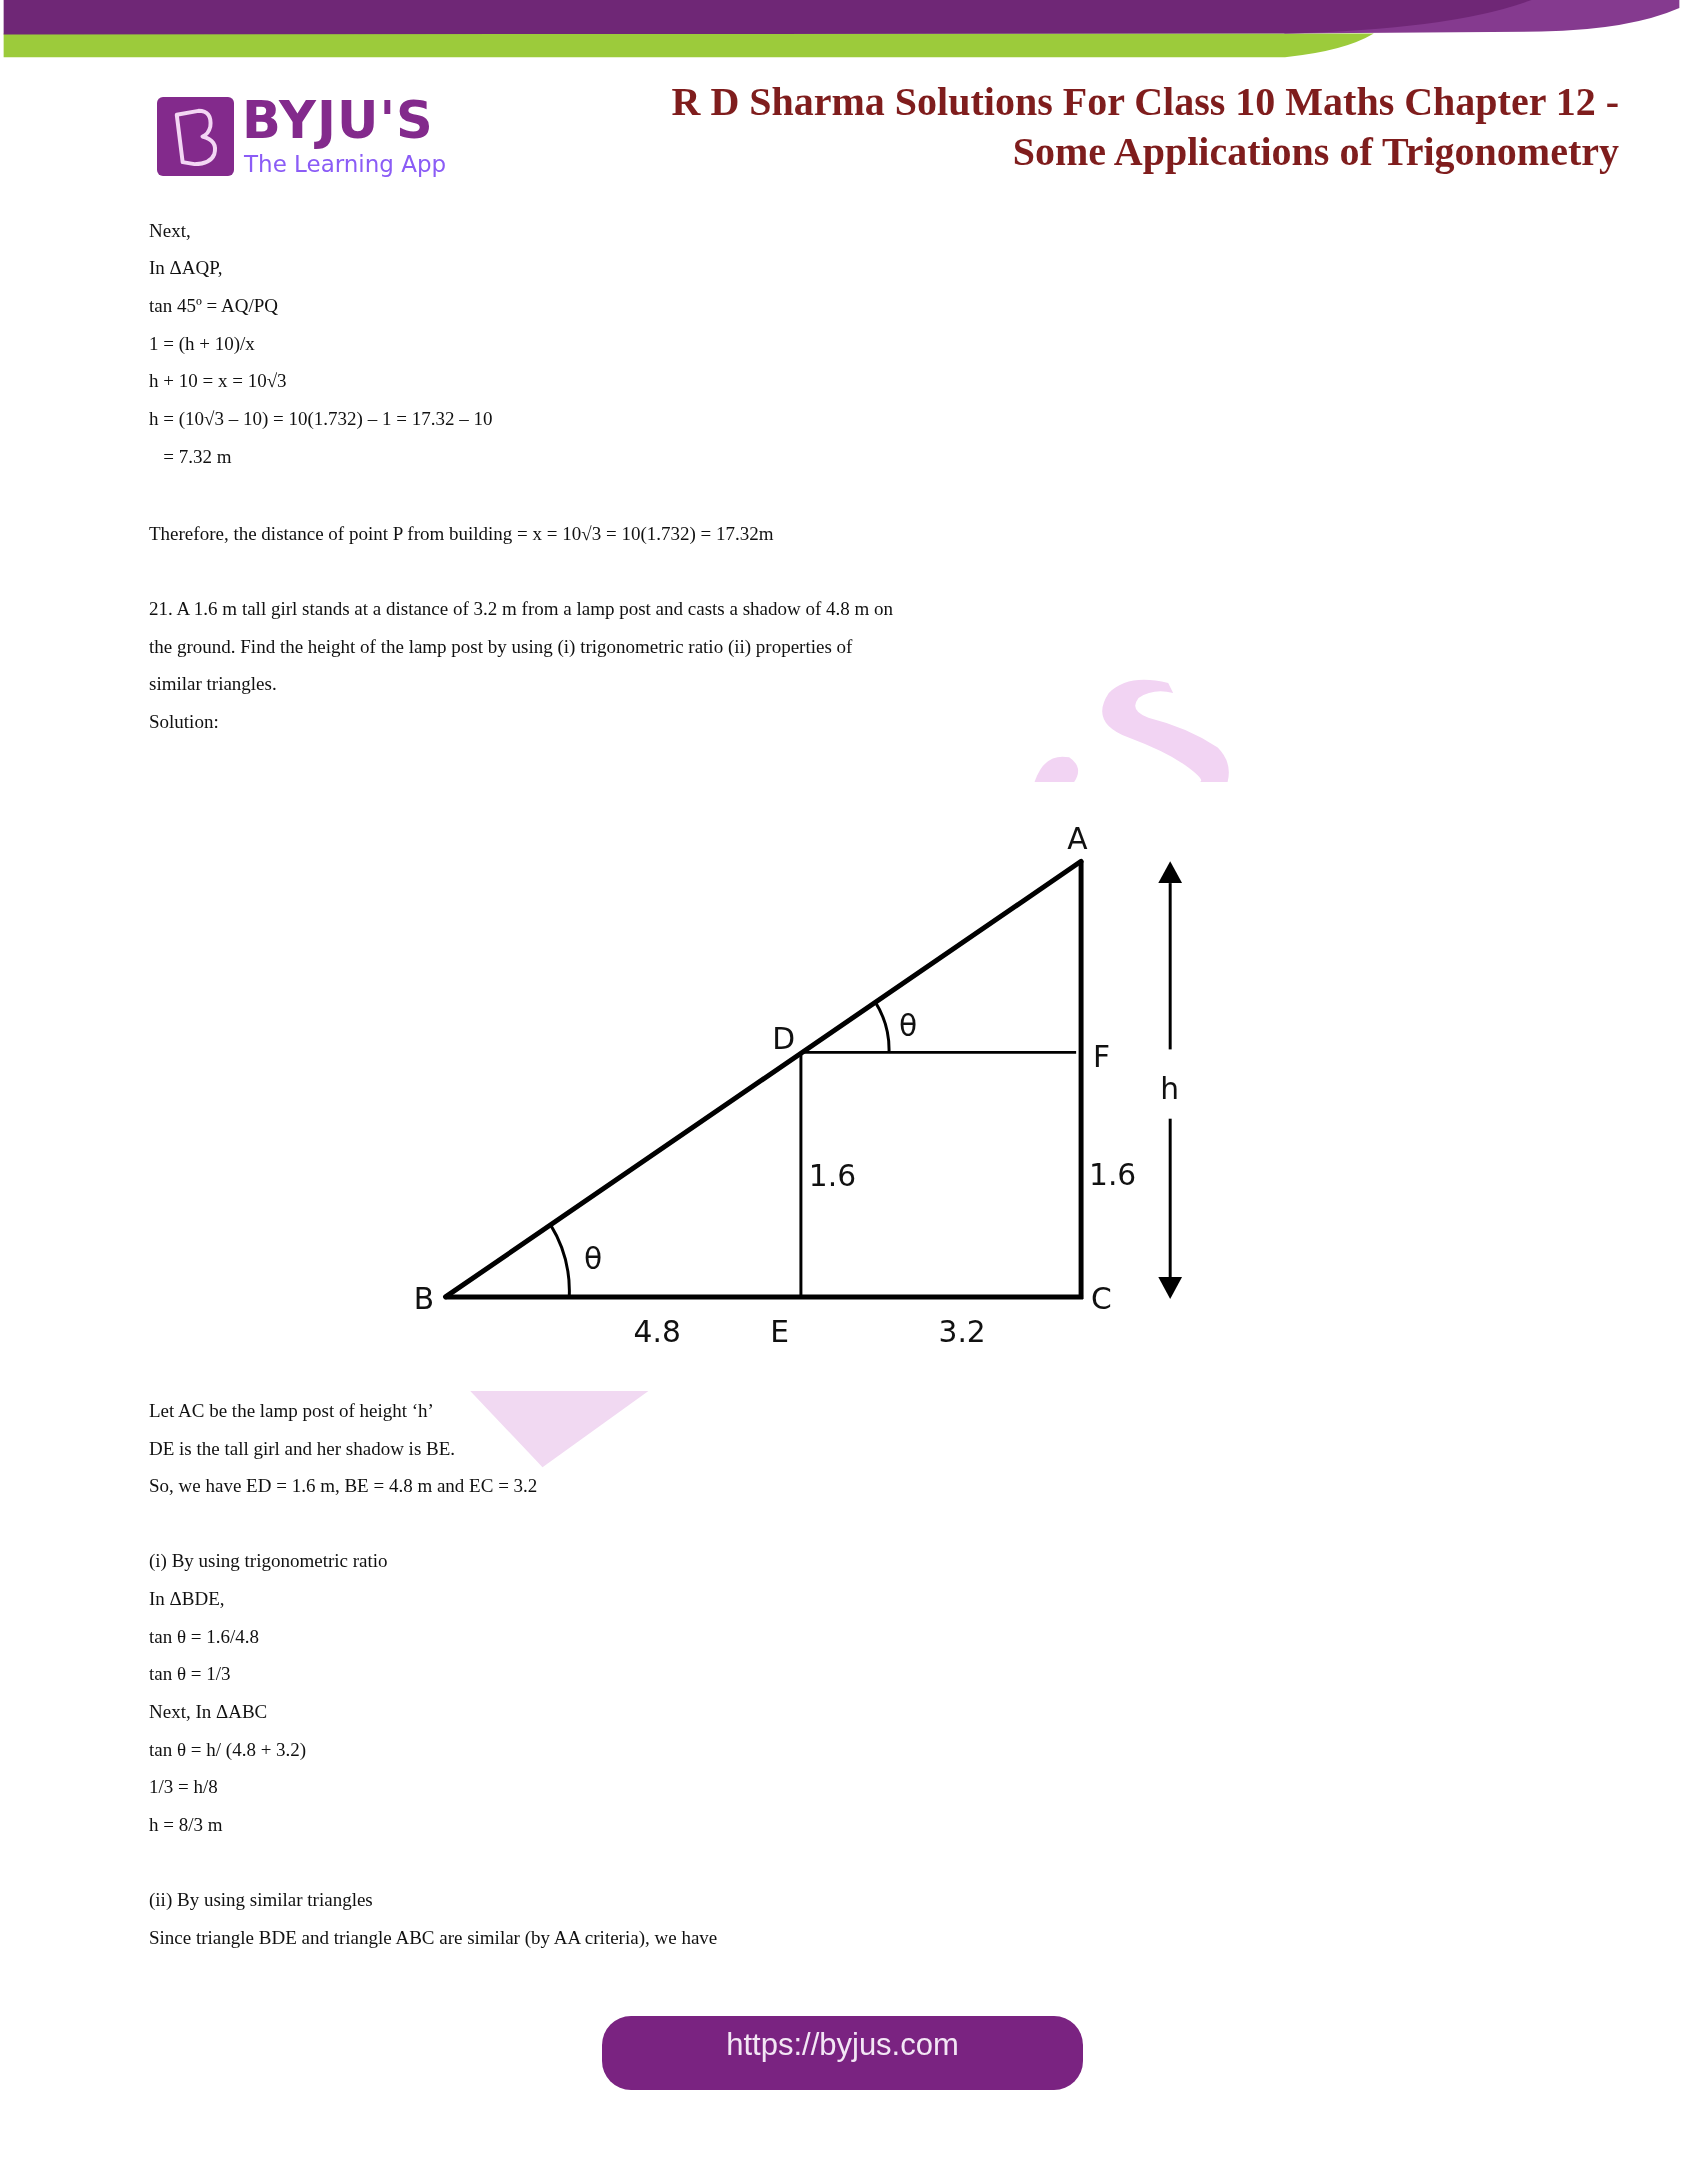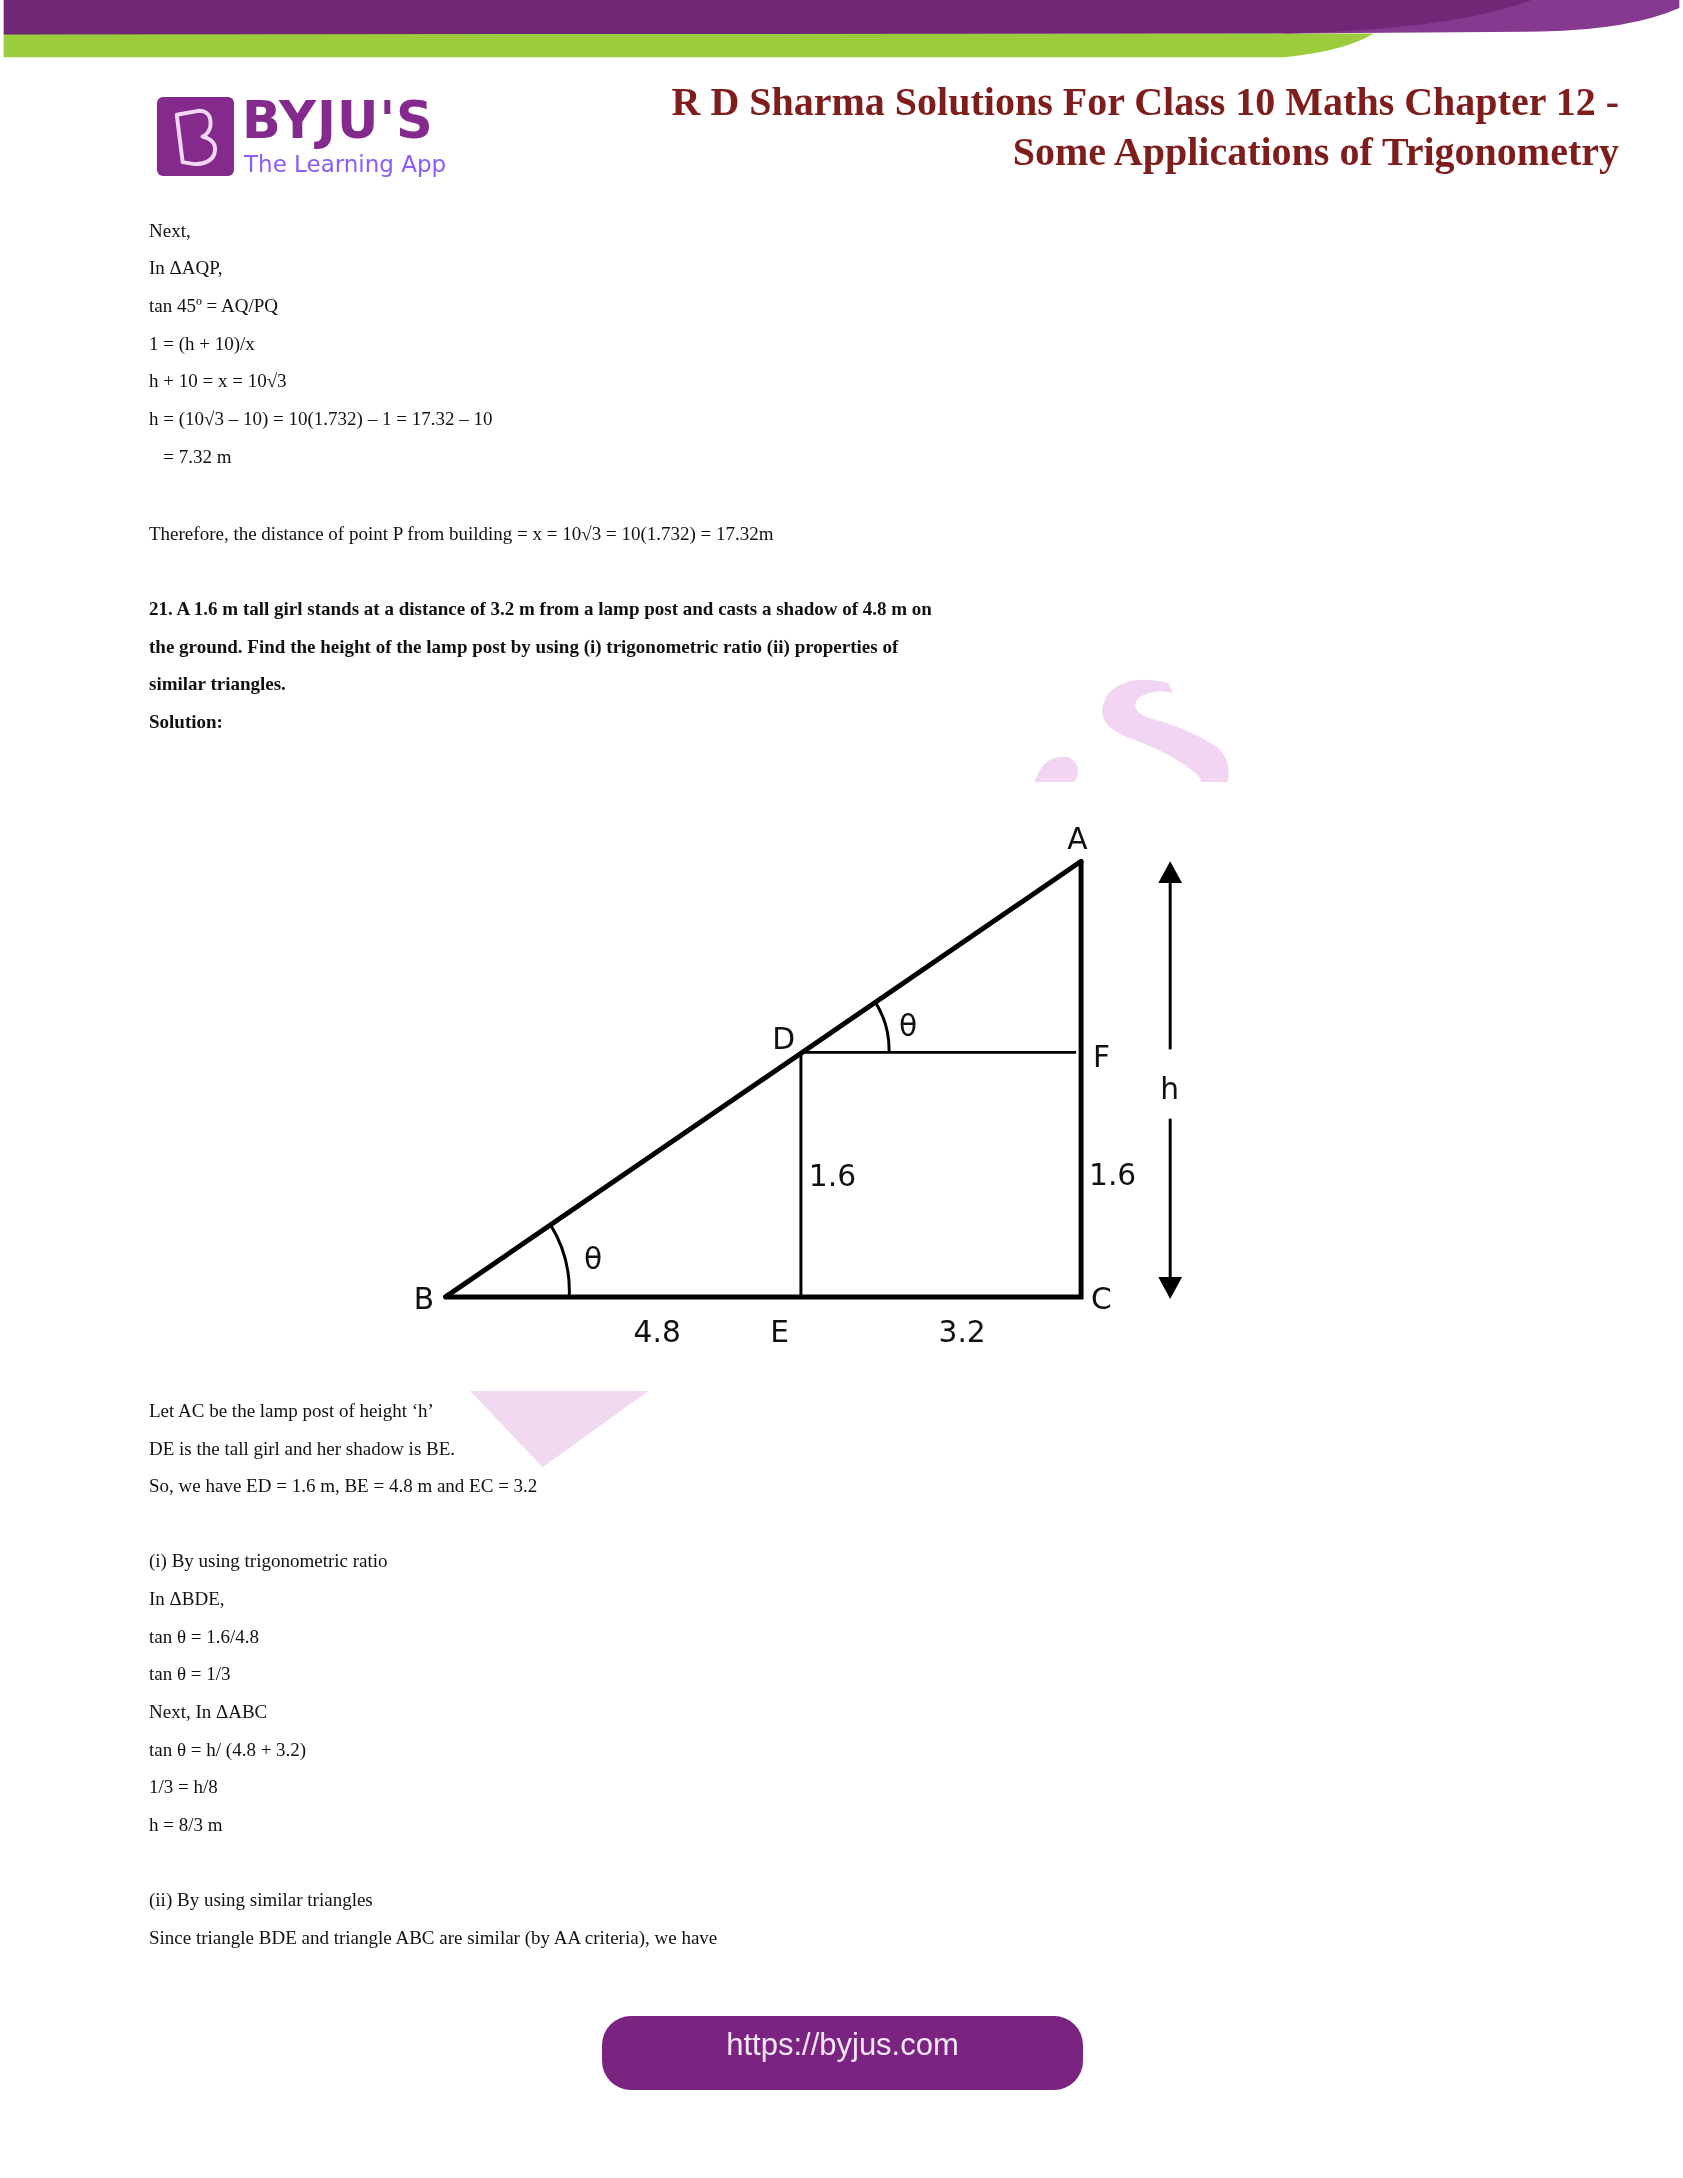--- a/index.html
+++ b/index.html
@@ -8,21 +8,21 @@
   .hdr-svg { position:absolute; left:0; top:0; }
   .logo { position:absolute; left:157px; top:97px; width:287px; height:81px; }
   .logo-box { position:absolute; left:0; top:0; width:77px; height:79px; background:#832a8c; border-radius:6px; }
   .logo-b { position:absolute; left:0; top:0; width:77px; height:79px; }
   .logo-word { position:absolute; left:85px; top:-6px; font-family:"DejaVu Sans", sans-serif; font-weight:bold;
                font-size:51px; color:#832a8c; letter-spacing:1px; line-height:59px; }
   .logo-tag { position:absolute; left:87px; top:53px; font-family:"DejaVu Sans", sans-serif; font-size:23px; color:#8b5cf6; line-height:28px; white-space:nowrap; }
   .title { position:absolute; right:64px; top:77px; text-align:right; font-weight:bold; font-size:40px; line-height:50px; color:#7f1d1d; }
   .title div { white-space:nowrap; }
   .line { position:absolute; left:149px; font-size:19px; line-height:38px; white-space:nowrap; }
-  .bold { font-weight:bold; }
+  .bold { font-weight:normal; }
   .diagram { position:absolute; left:0; top:0; }
   .diagram text { font-family:"DejaVu Sans", sans-serif; font-size:30px; fill:#111; }
   .footer-btn { position:absolute; left:602px; top:2016px; width:481px; height:74px; border-radius:29px; background:#7a2381;
                 color:#f3e6f5; font-family:"Liberation Sans", sans-serif; font-size:31px; text-align:center; line-height:57px; }
   .wm { position:absolute; left:0; top:0; pointer-events:none; }
 </style>
 </head>
 <body>
 
 <svg class="hdr-svg" width="1683" height="69" viewBox="0 0 1700 70">

